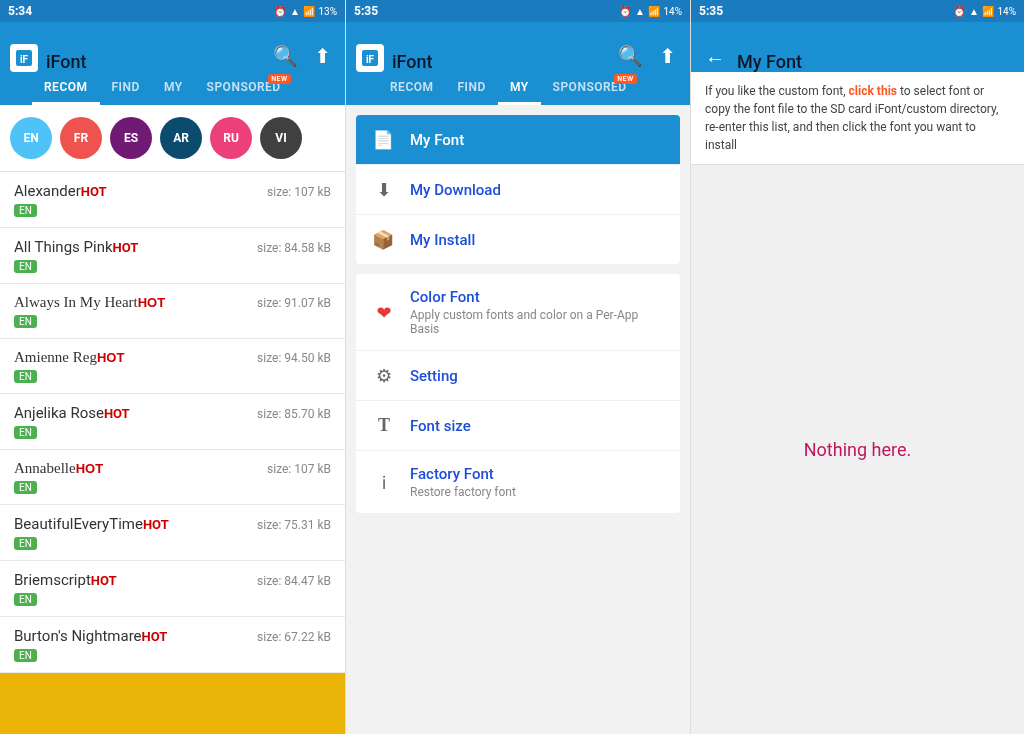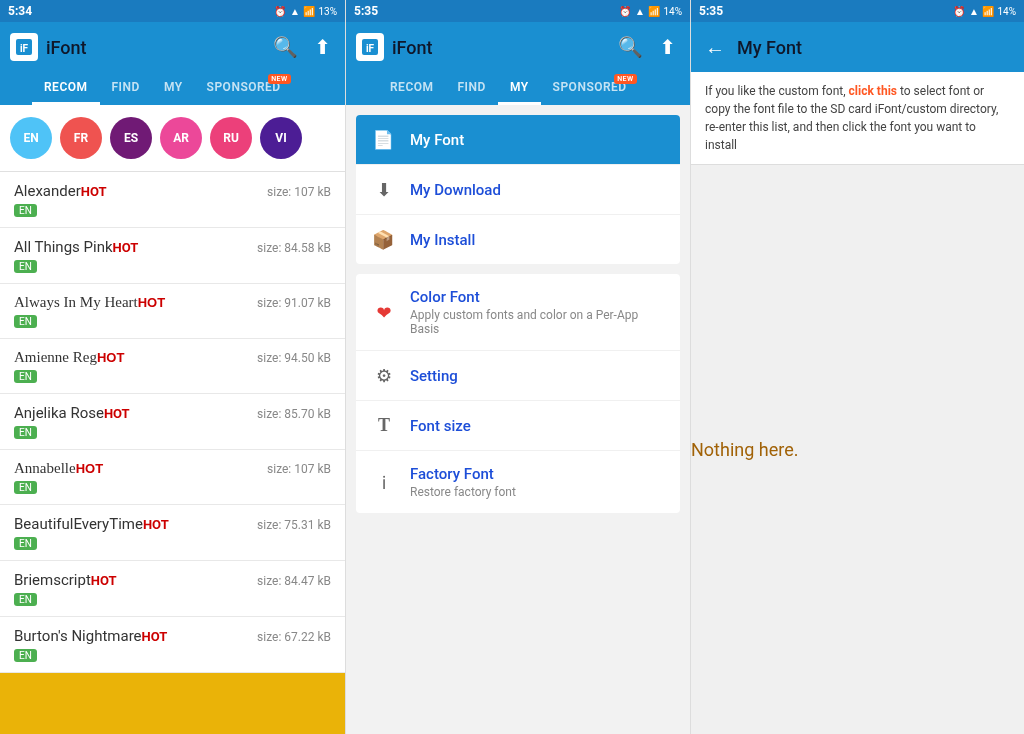--- a/index.html
+++ b/index.html
@@ -31,22 +31,22 @@
       align-items: center;
       height: 22px;
     }
     .status-bar .time { font-weight: bold; font-size: 12px; }
     .status-icons { display: flex; gap: 3px; align-items: center; font-size: 10px; }
 
     
     .toolbar {
       background: #1a8fd1;
       display: flex;
-      align-items: center;
-      padding: 13px 10px;
+      align-items: flex-end;
+      padding: 0 10px;
       height: 50px;
       gap: 8px;
     }
     .toolbar-title {
       flex: 1;
       color: #0f172a;
       font-size: 18px;
       font-weight: 500;
     }
     .toolbar-icon {
@@ -235,23 +235,23 @@
       color: #444;
       line-height: 1.5;
       border-bottom: 1px solid #ddd;
     }
     .info-bar .click-link { color: #ff5722; font-weight: bold; }
 
     .nothing-here {
       flex: 1;
       display: flex;
       align-items: center;
-      justify-content: flex-start;
+      justify-content: center;
       font-size: 18px;
-      color: #a16207;
+      color: #be185d;
     }
 
     
     .font-list::-webkit-scrollbar { width: 3px; }
     .font-list::-webkit-scrollbar-thumb { background: #ccc; }
   </style>
 </head>
 <body>
 
 <div class="panel panel-1">
@@ -285,23 +285,23 @@
     <div class="nav-tab">
       <span>SPONSORED</span>
       <span class="badge-new">New</span>
     </div>
   </div>
 
   <div class="lang-bubbles">
     <div class="lang-bubble" style="background:#4fc3f7">EN</div>
     <div class="lang-bubble" style="background:#ef5350">FR</div>
     <div class="lang-bubble" style="background:#701a75">ES</div>
-    <div class="lang-bubble" style="background:#ec4899">AR</div>
+    <div class="lang-bubble" style="background:#0c4a6e">AR</div>
     <div class="lang-bubble" style="background:#ec407a">RU</div>
-    <div class="lang-bubble" style="background:#4c1d95">VI</div>
+    <div class="lang-bubble" style="background:#404040">VI</div>
   </div>
 
   <div class="font-list">
     <div class="font-item">
       <div class="font-item-top">
         <span class="font-name">Alexander<span class="hot-label">HOT</span></span>
         <span class="font-size">size: 107 kB</span>
       </div>
       <span class="en-badge">EN</span>
     </div>

